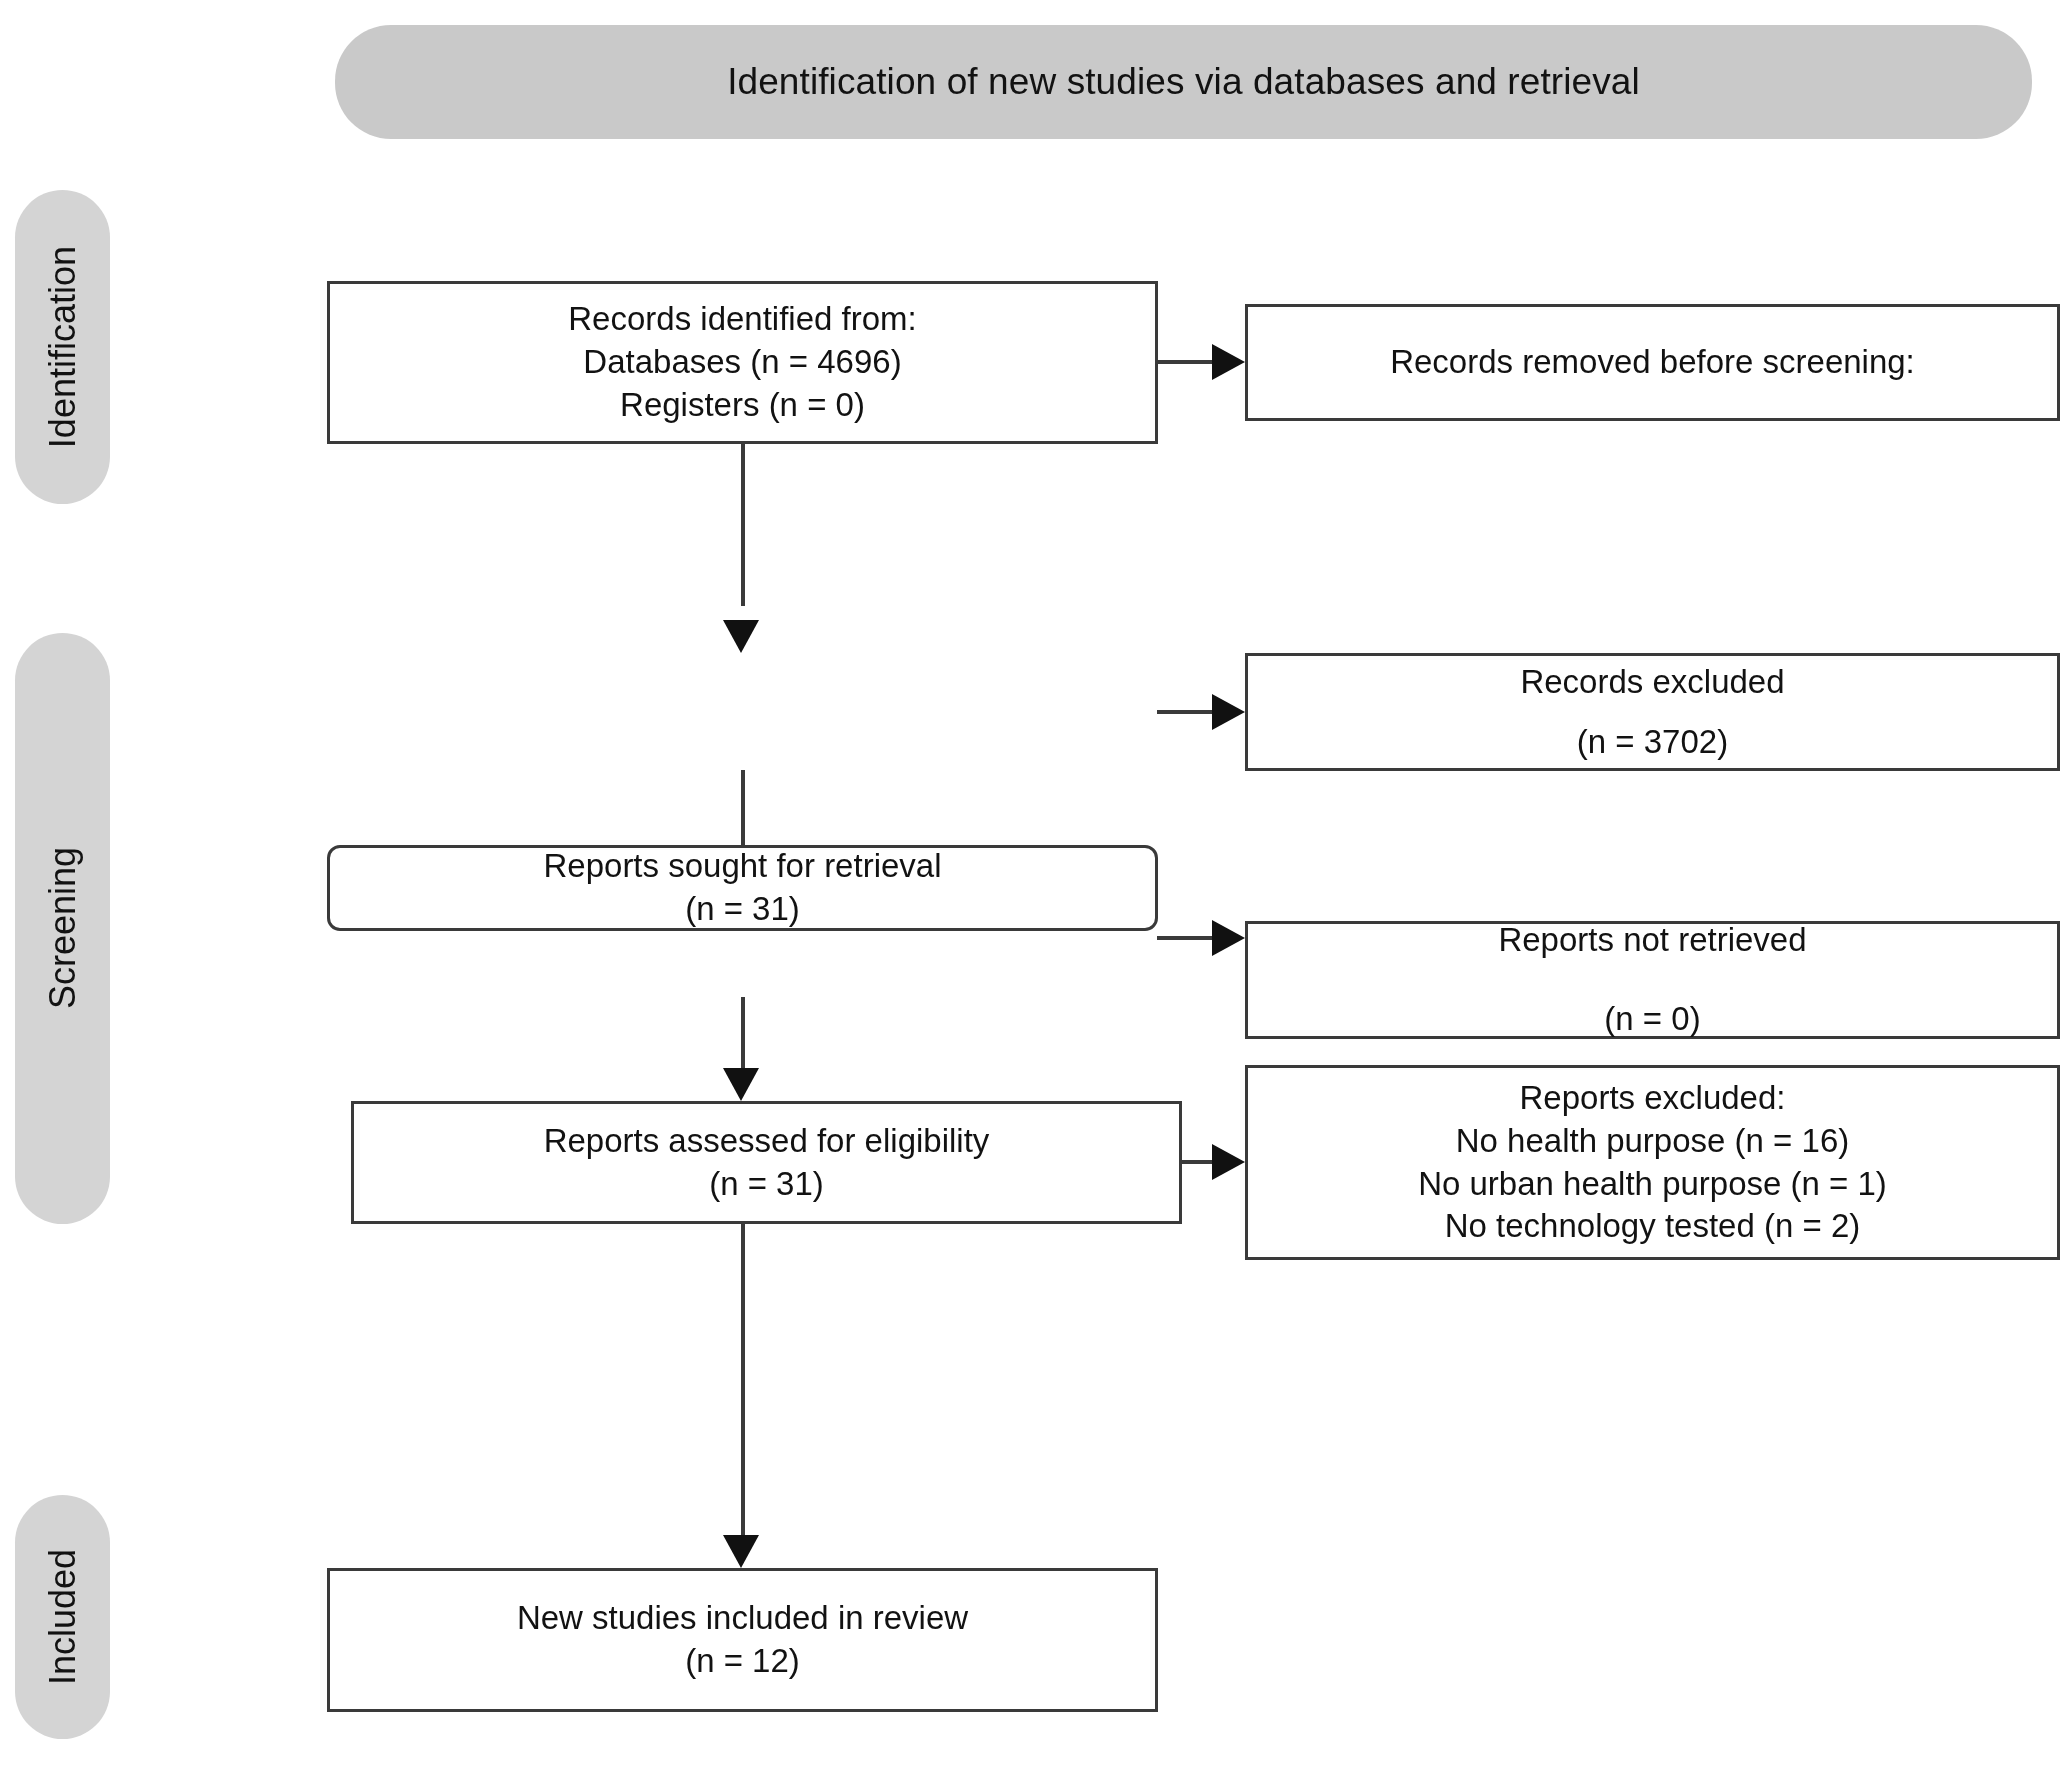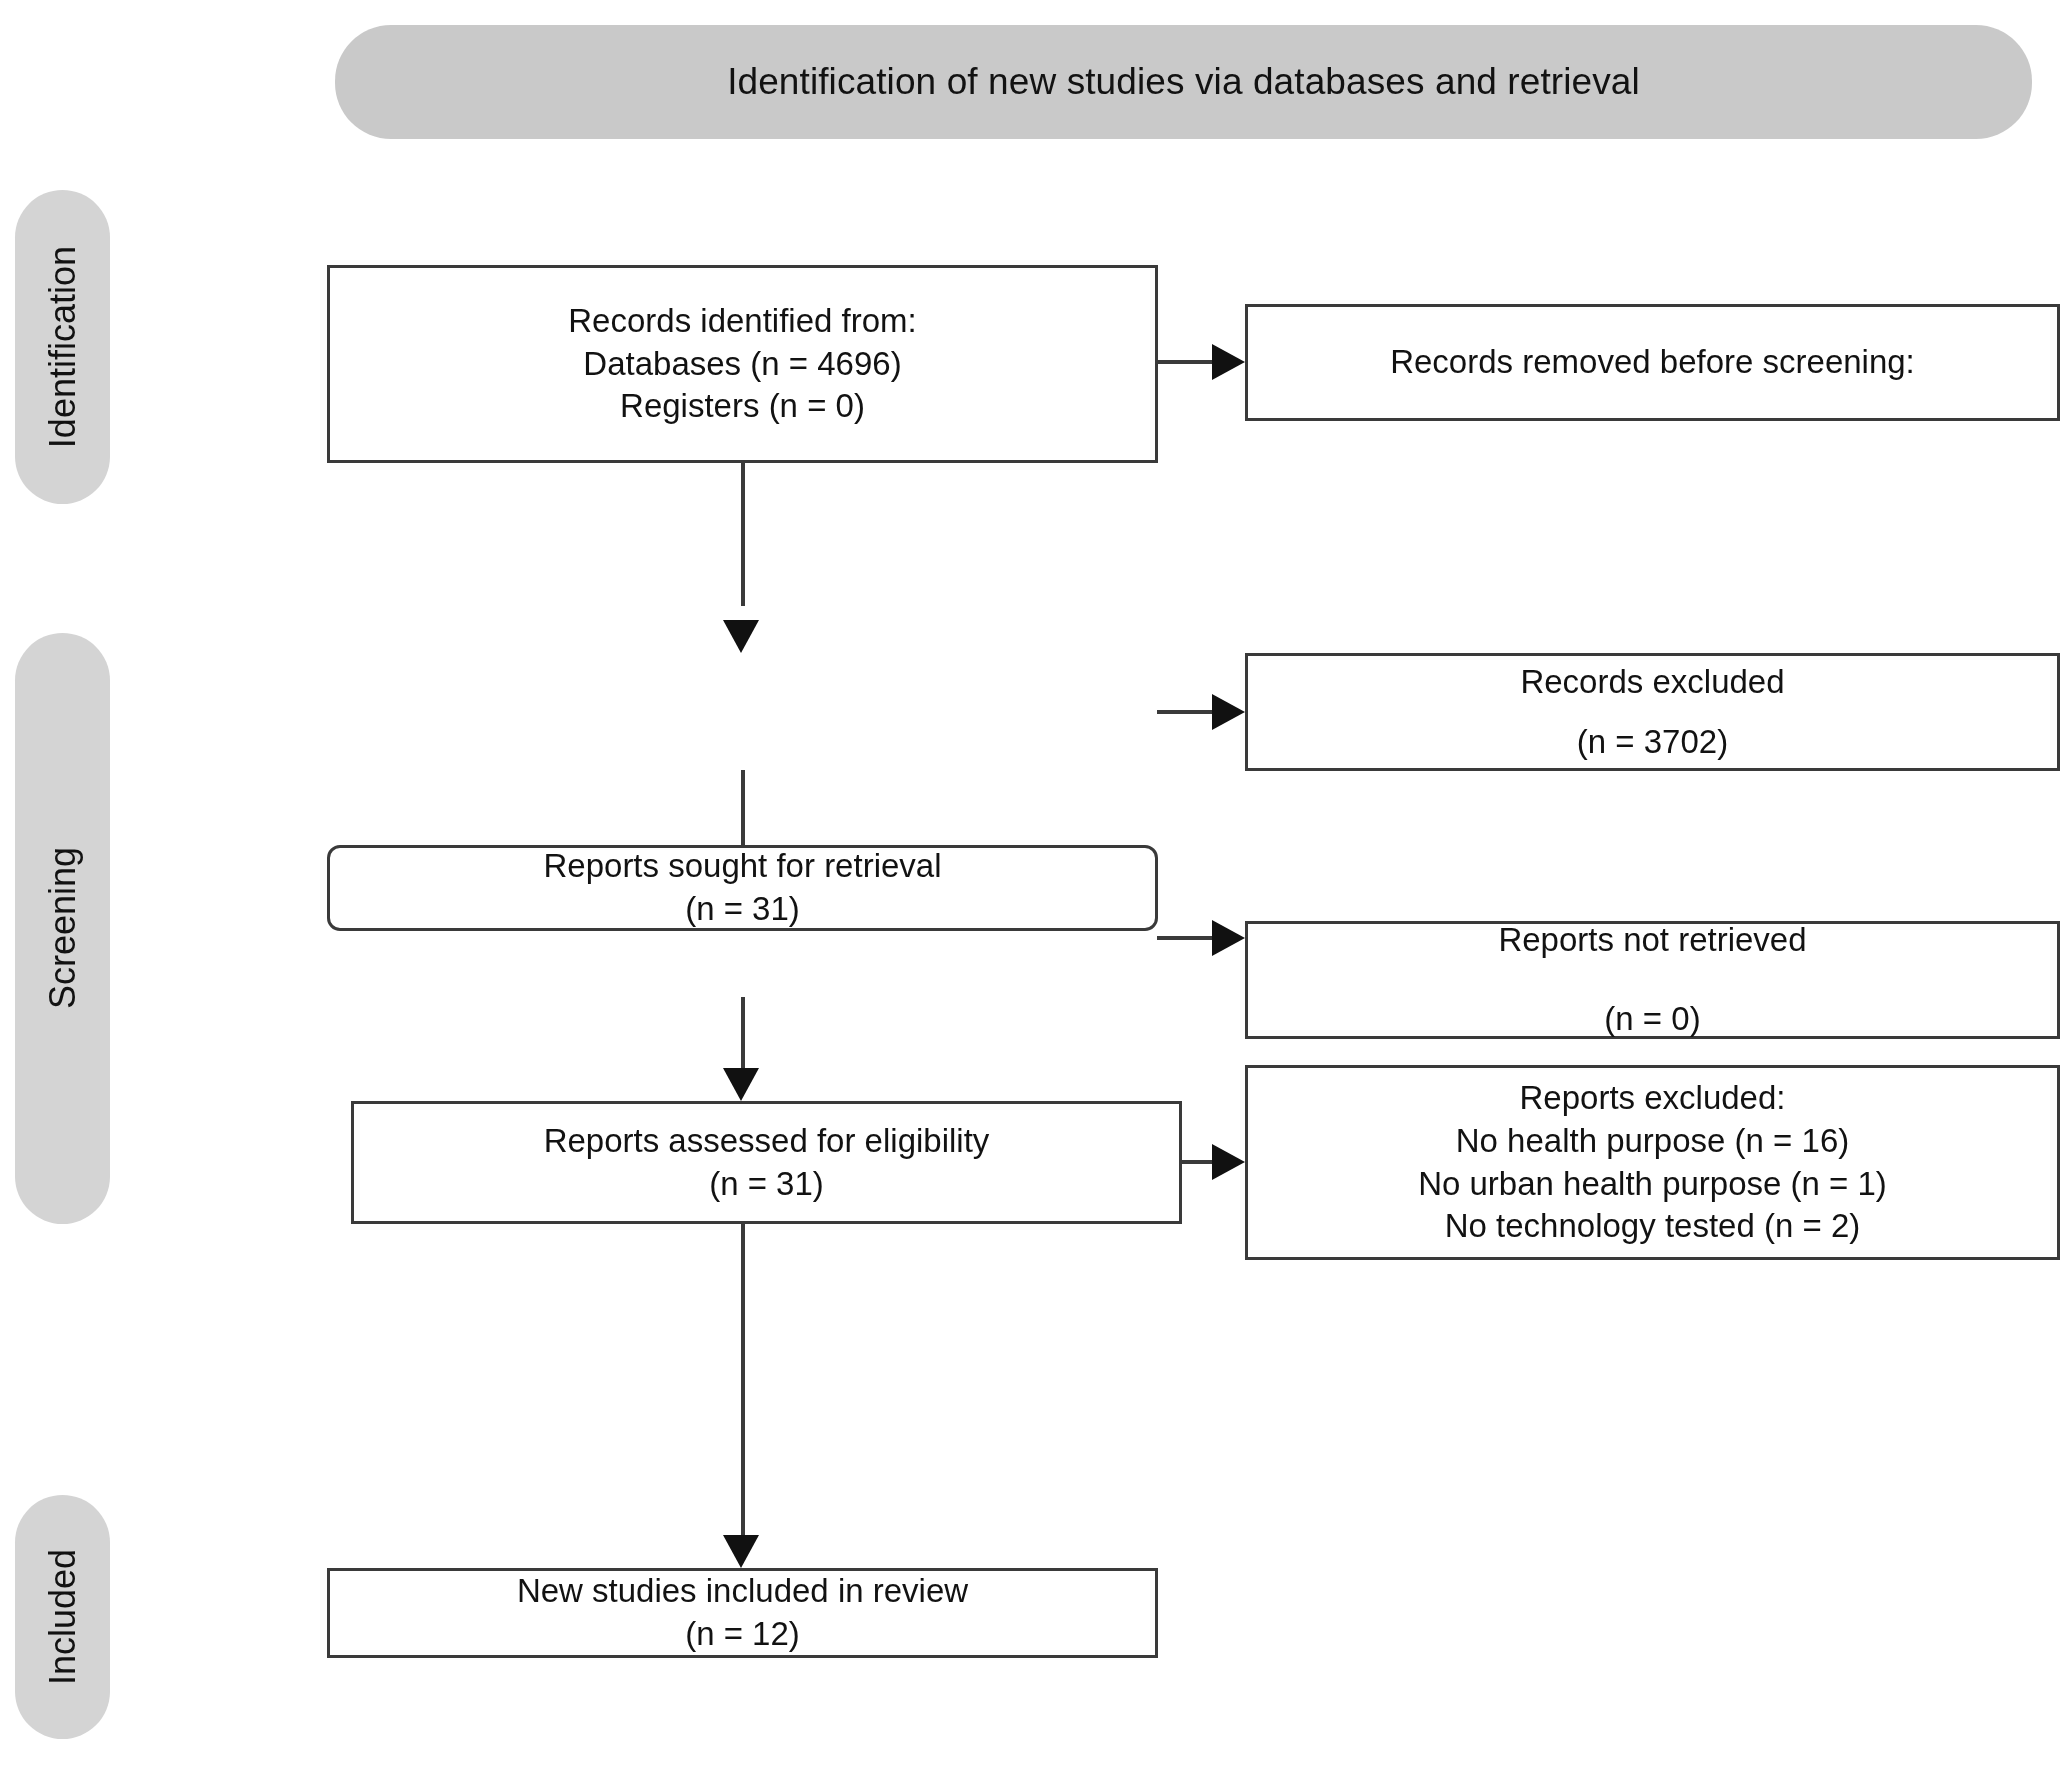--- a/index.html
+++ b/index.html
@@ -84,29 +84,29 @@
     color: #121212;
     text-align: center;
     white-space: nowrap;
   }
 
   
   .col-left  { left: 327px;  width: 831px; }
   
   .col-right { left: 1245px; width: 815px; }
 
-  #box-identified   { top: 265px;  height: 198px; }
+  #box-identified   { top: 281px;  height: 163px; }
   #box-removed      { top: 304px;  height: 117px; }
   #box-screened     { top: 653px; height: 118px; }
   #box-rec-excluded { top: 653px; height: 118px; gap: 17px; }
   #box-sought       { top: 845px; height: 86px; border-radius: 13px; }
   #box-not-retrieved{ top: 921px; height: 118px; gap: 36px; }
   #box-assessed     { top: 1101px; height: 123px; margin-left: 24px; }
   #box-rep-excluded { top: 1065px; height: 195px; }
-  #box-included     { top: 1568px; height: 90px; }
+  #box-included     { top: 1568px; height: 144px; }
 
   
   .vline {
     position: absolute;
     width: 3.7px;
     background: #3a3a3a;
   }
   .hline {
     position: absolute;
     height: 3.7px;

